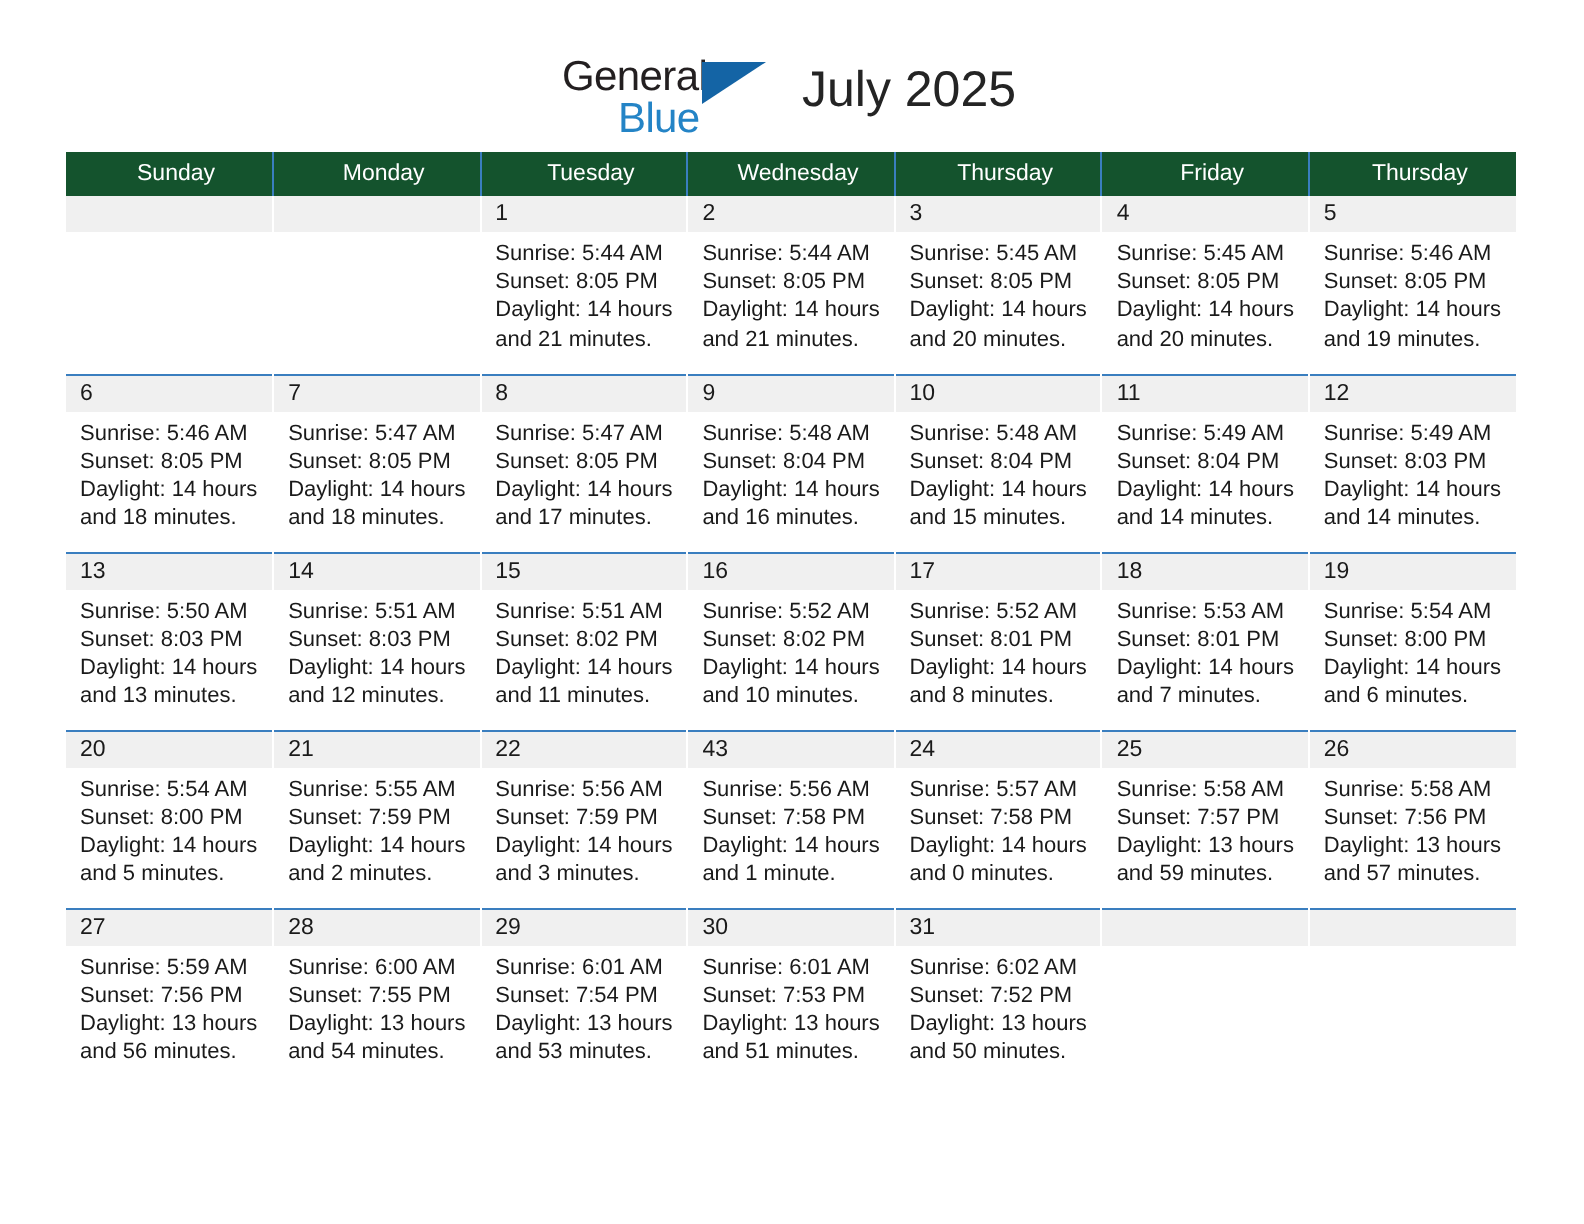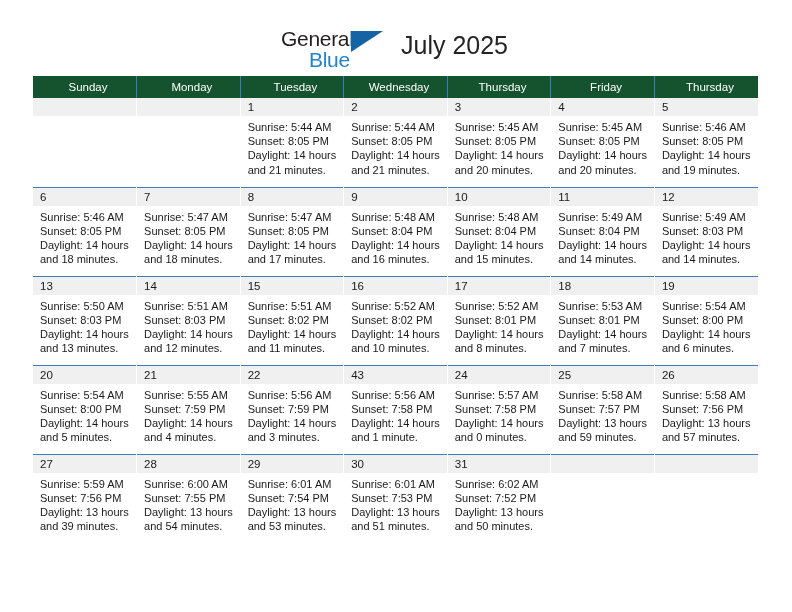--- a/index.html
+++ b/index.html
@@ -340,21 +340,21 @@
                 <div>Daylight: 14 hours</div>
                 <div>and 5 minutes.</div>
               </div>
             </td>
             <td class="">
               <div class="daynum">21</div>
               <div class="details">
                 <div>Sunrise: 5:55 AM</div>
                 <div>Sunset: 7:59 PM</div>
                 <div>Daylight: 14 hours</div>
-                <div>and 4 minutes.</div>
+                <div>and 2 minutes.</div>
               </div>
             </td>
             <td class="">
               <div class="daynum">22</div>
               <div class="details">
                 <div>Sunrise: 5:56 AM</div>
                 <div>Sunset: 7:59 PM</div>
                 <div>Daylight: 14 hours</div>
                 <div>and 3 minutes.</div>
               </div>
@@ -396,21 +396,21 @@
               </div>
             </td>
           </tr>
           <tr class="week-row">
             <td class="">
               <div class="daynum">27</div>
               <div class="details">
                 <div>Sunrise: 5:59 AM</div>
                 <div>Sunset: 7:56 PM</div>
                 <div>Daylight: 13 hours</div>
-                <div>and 39 minutes.</div>
+                <div>and 56 minutes.</div>
               </div>
             </td>
             <td class="">
               <div class="daynum">28</div>
               <div class="details">
                 <div>Sunrise: 6:00 AM</div>
                 <div>Sunset: 7:55 PM</div>
                 <div>Daylight: 13 hours</div>
                 <div>and 54 minutes.</div>
               </div>

